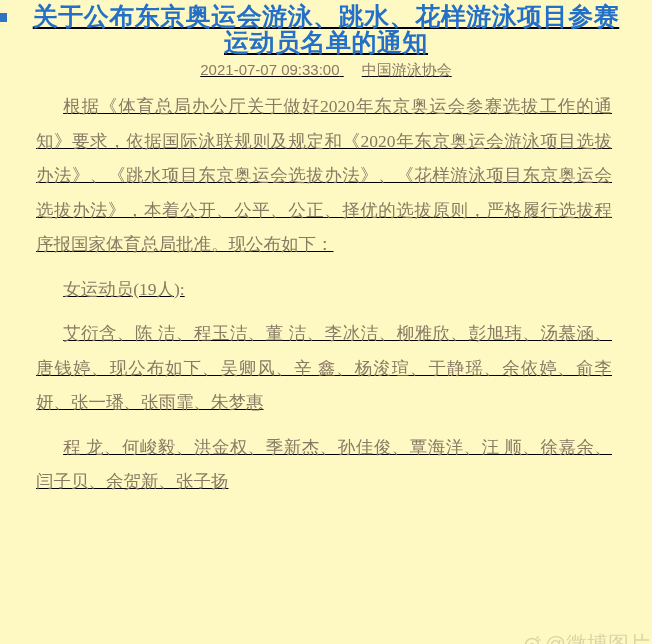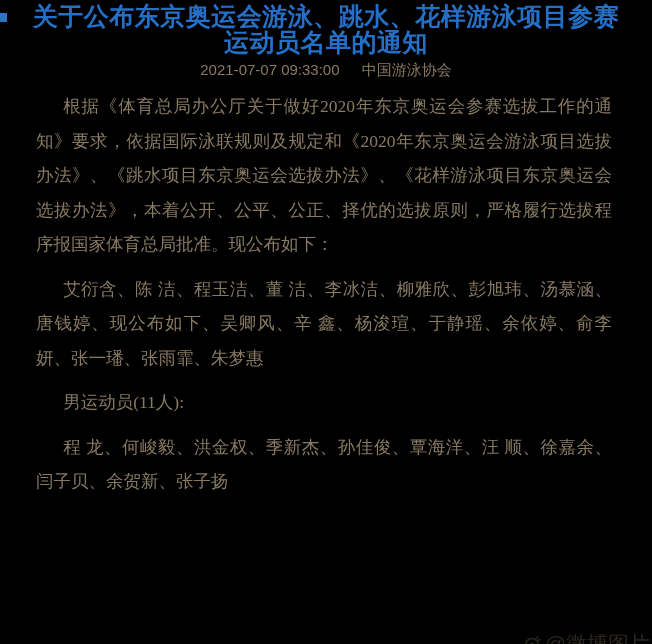--- a/index.html
+++ b/index.html
@@ -10,21 +10,21 @@
   body {
     width: 652px;
     height: 644px;
     overflow: hidden;
     font-family: "Liberation Serif", "DejaVu Serif", serif;
   }
   .page {
     position: relative;
     width: 652px;
     height: 644px;
-    background: #000000;
+    background: #fef9c3;
     overflow: hidden;
     text-decoration: underline;
   }
   
   .edge-mark {
     position: absolute;
     left: 0;
     top: 13px;
     width: 7px;
     height: 9px;
@@ -94,24 +94,24 @@
   <div class="meta">
     <span>2021-07-07 09:33:00</span>
     <span>中国游泳协会</span>
   </div>
 
   <div class="article">
     <p class="first">根据《体育总局办公厅关于做好2020年东京奥运会参赛选拔工作的通知》要求，依据国际泳联规则及规定和《2020年东京奥运会游泳项目选拔办法》、《跳水项目东京奥运会选拔办法》、《花样游泳项目东京奥运会选拔办法》，本着公开、公平、公正、择优的选拔原则，严格履行选拔程序报国家体育总局批准。现公布如下：</p>
 
 
 
+    <p>女运动员(19人):</p>
 
     <p>艾衍含、陈 洁、程玉洁、董 洁、李冰洁、柳雅欣、彭旭玮、汤慕涵、唐钱婷、现公布如下、吴卿风、辛 鑫、杨浚瑄、于静瑶、余依婷、俞李妍、张一璠、张雨霏、朱梦惠</p>
 
-    <p>男运动员(11人):</p>
 
     <p>程 龙、何峻毅、洪金权、季新杰、孙佳俊、覃海洋、汪 顺、徐嘉余、闫子贝、余贺新、张子扬</p>
   </div>
 
   <div class="watermark">
     <span class="wm-eye">
       <svg width="20" height="20" viewBox="0 0 20 20" fill="none" stroke="currentColor" stroke-width="1.6">
         <circle cx="10" cy="11" r="6.5"></circle>
         <circle cx="10" cy="11" r="2.2" fill="currentColor" stroke="none"></circle>
         <path d="M14.5 4.5 L16.5 2.5 M16 6.5 L18.5 5.5"></path>

